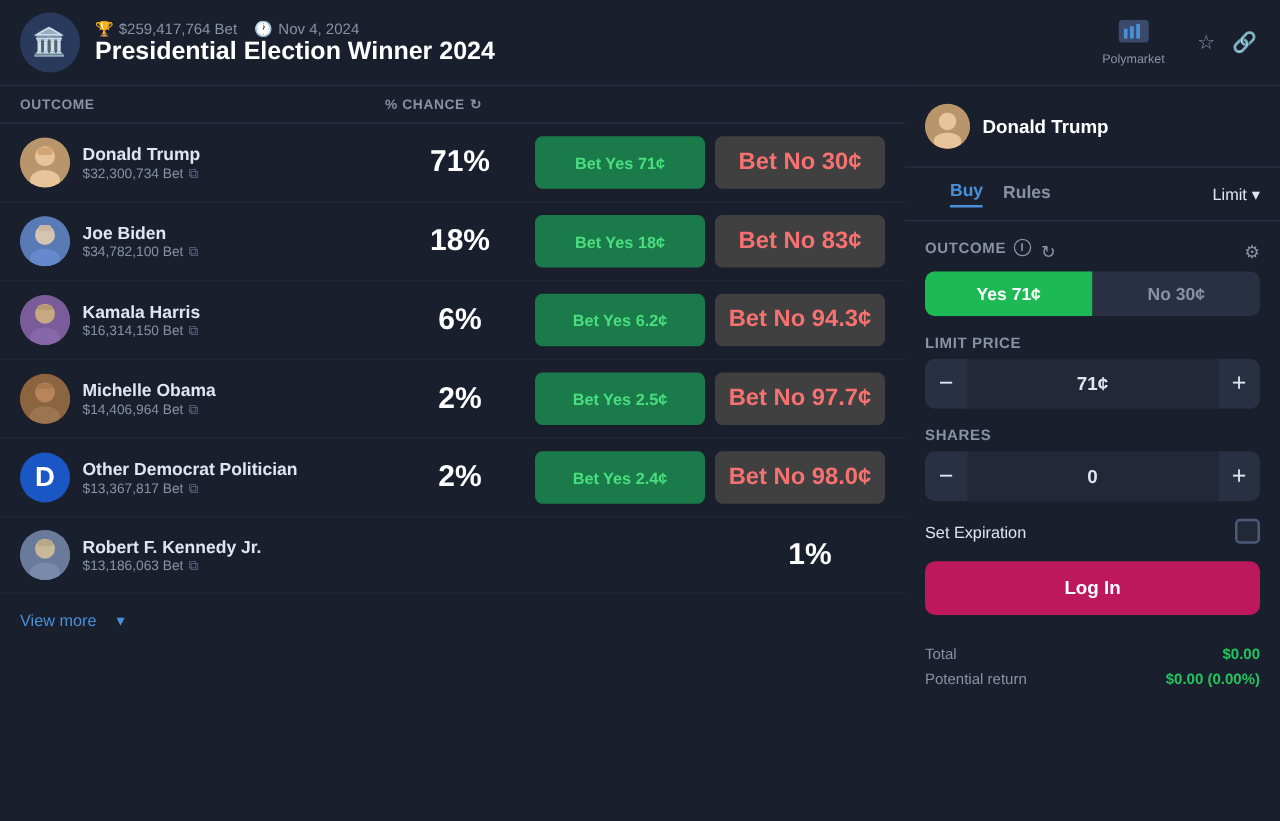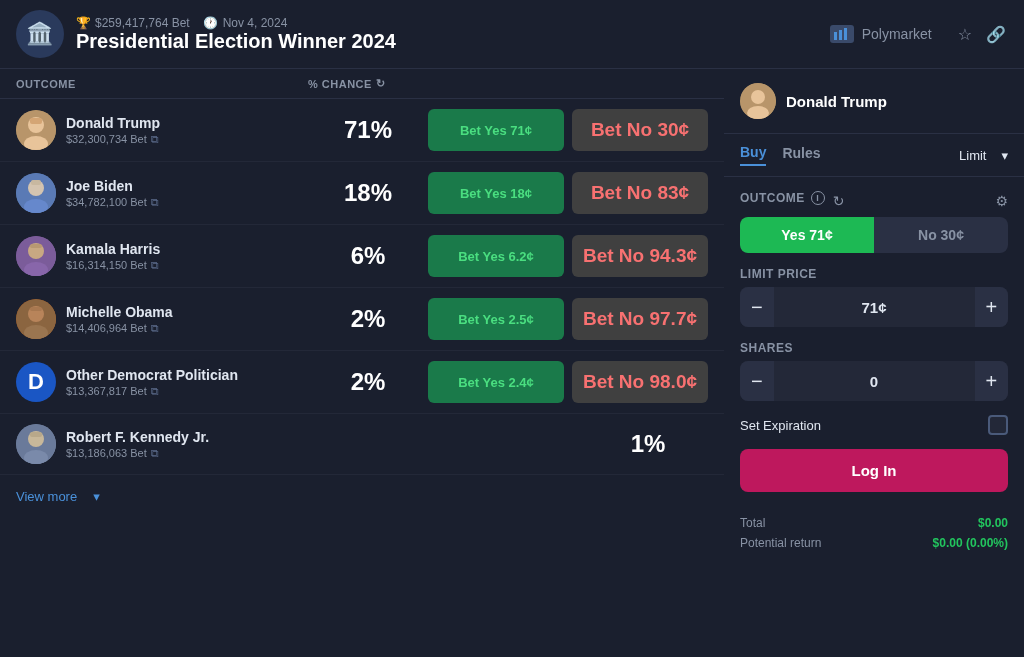--- a/index.html
+++ b/index.html
@@ -50,21 +50,22 @@
     .top-bar-meta-item {
       display: flex;
       align-items: center;
       gap: 4px;
     }
     .polymarket-badge {
       display: flex;
       align-items: center;
       gap: 8px;
       color: #8892a4;
-      font-size: 14px;
+      font-size: 10px;
+      flex-direction: column;
     }
     .polymarket-icon {
       width: 24px;
       height: 18px;
       background: #3a4a6a;
       border-radius: 3px;
       display: flex;
       align-items: center;
       justify-content: center;
     }
@@ -255,32 +256,33 @@
       background: none;
       border: none;
       font-size: 14px;
       font-weight: 600;
       cursor: pointer;
       padding-bottom: 4px;
     }
     .tab-active {
       color: #4a90d9;
       border-bottom: 2px solid #4a90d9;
+      margin-left: 20px;
     }
     .tab-inactive { color: #8892a4; }
     .limit-select {
       margin-left: auto;
       background: none;
       border: none;
       color: #e0e6f0;
       font-size: 13px;
       cursor: pointer;
       display: flex;
       align-items: center;
-      gap: 15px;
+      gap: 4px;
     }
 
     
     .form-area {
       padding: 14px 16px;
       display: flex;
       flex-direction: column;
       gap: 14px;
     }
     .form-label {

